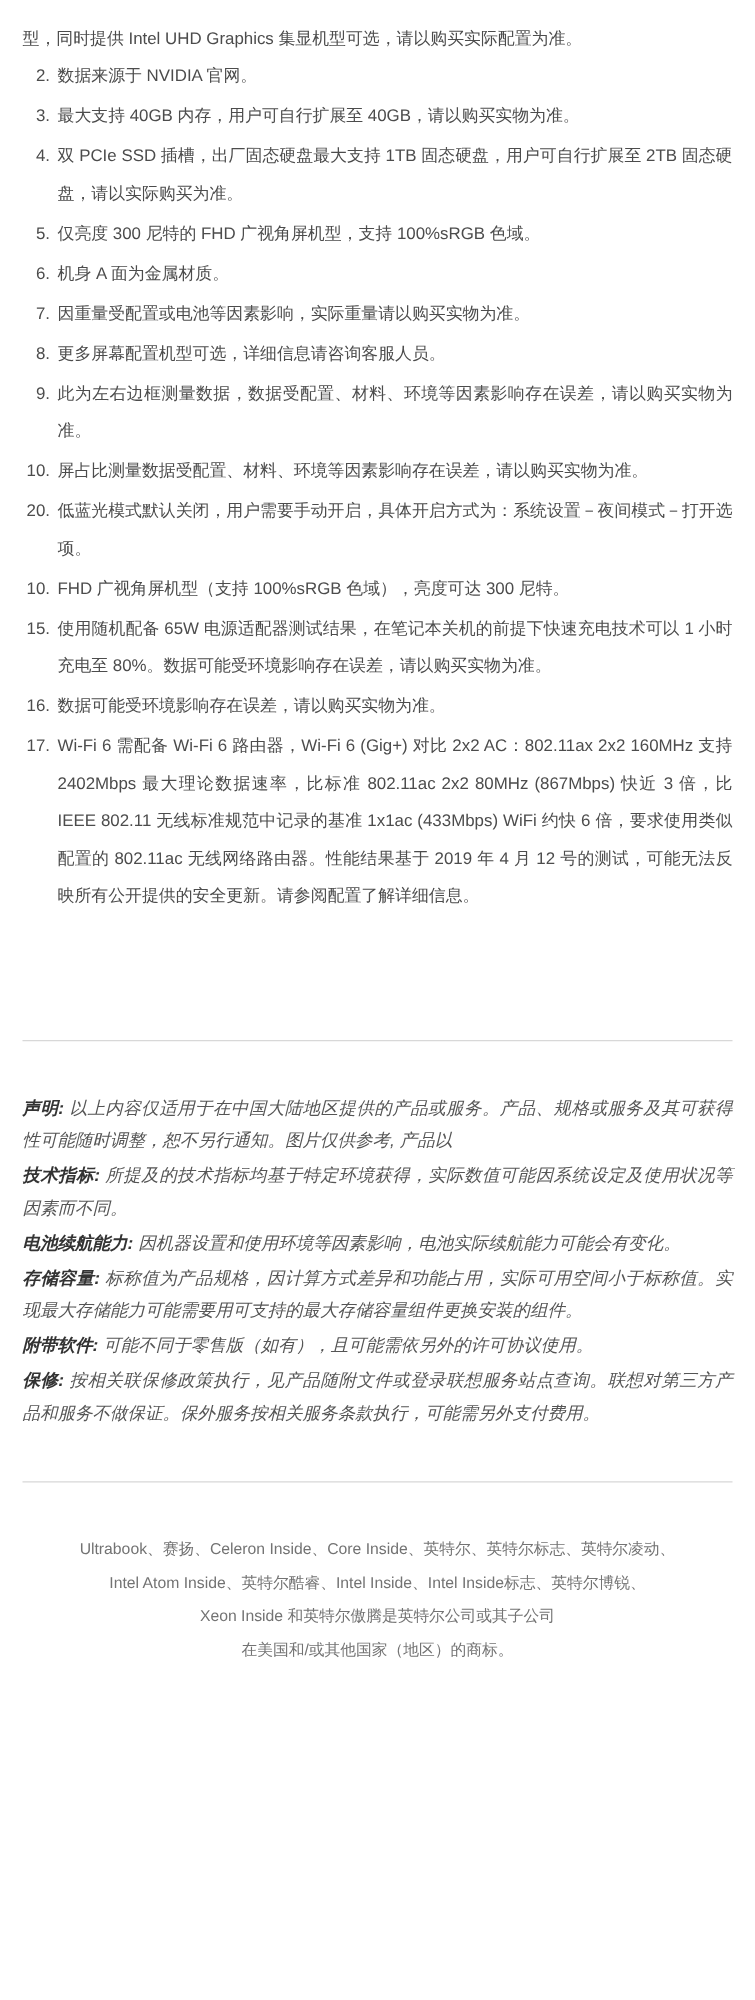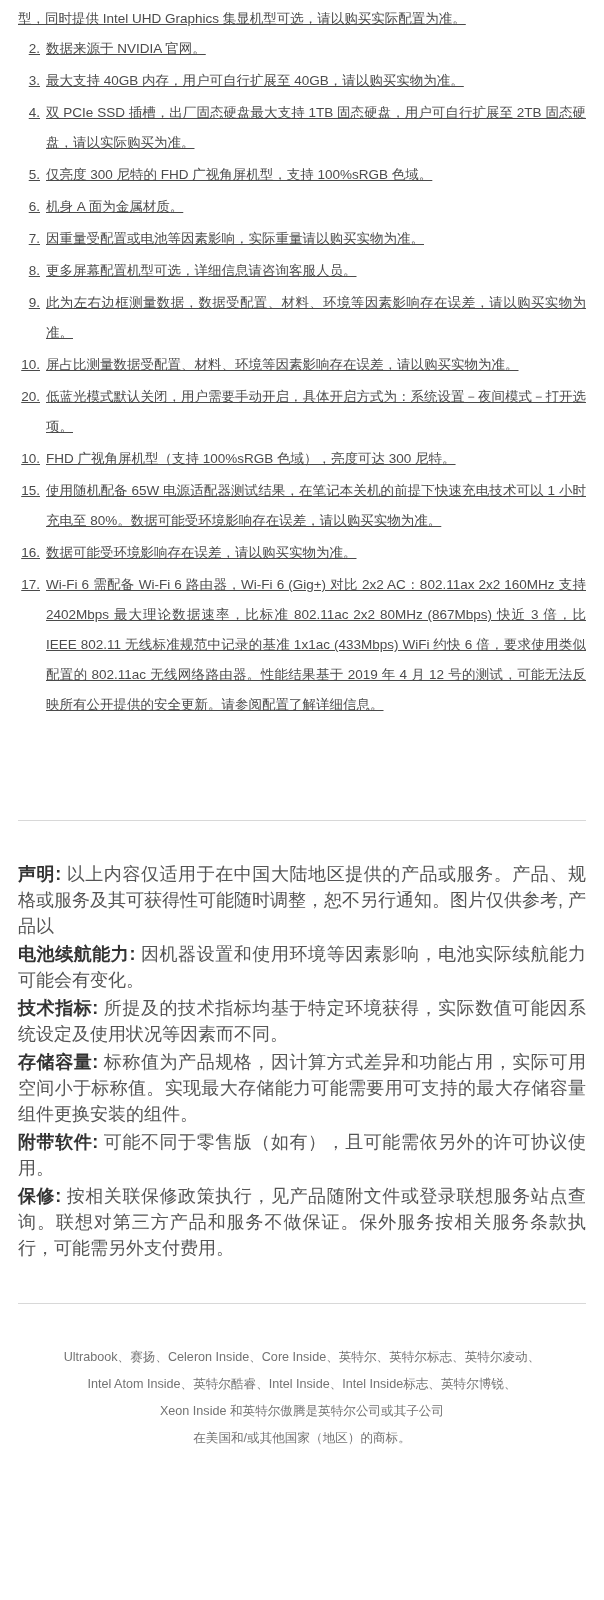--- a/index.html
+++ b/index.html
@@ -15,22 +15,21 @@
     -webkit-font-smoothing: antialiased;
   }
   .page {
     width: 604px;
     box-sizing: border-box;
     padding: 0 18px;
   }
 
   
   .notes {
-    padding-top: 4px;
-    text-decoration: underline;
+    padding-top: 16px;
   }
   .note {
     display: flex;
     align-items: flex-start;
     font-size: 13.5px;
     line-height: 30px;
     color: #4c4c4c;
     margin-bottom: 2px;
   }
   .note-num {
@@ -56,24 +55,25 @@
   .rule {
     height: 1px;
     background: #d8d8d8;
     margin: 0 0 0 0;
   }
   .spacer-lg { height: 96px; }
   .spacer-md { height: 40px; }
 
   
   .statement {
-    font-size: 18px;
+    font-size: 14px;
     line-height: 26px;
     color: #555555;
     text-align: justify;
+    font-style: italic;
   }
   .statement p {
     margin: 0 0 2px 0;
   }
   .statement b {
     color: #333333;
     font-weight: bold;
   }
 
   
@@ -160,24 +160,24 @@
 
   <div class="spacer-lg"></div>
   <div class="rule"></div>
   <div class="spacer-md"></div>
 
   <div class="statement">
     <p>
       <b>声明:</b><span> 以上内容仅适用于在中国大陆地区提供的产品或服务。产品、规格或服务及其可获得性可能随时调整，恕不另行通知。图片仅供参考, 产品以</span>
     </p>
     <p>
+      <b>技术指标:</b><span> 所提及的技术指标均基于特定环境获得，实际数值可能因系统设定及使用状况等因素而不同。</span>
+    </p>
+    <p>
       <b>电池续航能力:</b><span> 因机器设置和使用环境等因素影响，电池实际续航能力可能会有变化。</span>
-    </p>
-    <p>
-      <b>技术指标:</b><span> 所提及的技术指标均基于特定环境获得，实际数值可能因系统设定及使用状况等因素而不同。</span>
     </p>
     <p>
       <b>存储容量:</b><span> 标称值为产品规格，因计算方式差异和功能占用，实际可用空间小于标称值。实现最大存储能力可能需要用可支持的最大存储容量组件更换安装的组件。</span>
     </p>
     <p>
       <b>附带软件:</b><span> 可能不同于零售版（如有），且可能需依另外的许可协议使用。</span>
     </p>
     <p>
       <b>保修:</b><span> 按相关联保修政策执行，见产品随附文件或登录联想服务站点查询。联想对第三方产品和服务不做保证。保外服务按相关服务条款执行，可能需另外支付费用。</span>
     </p>

